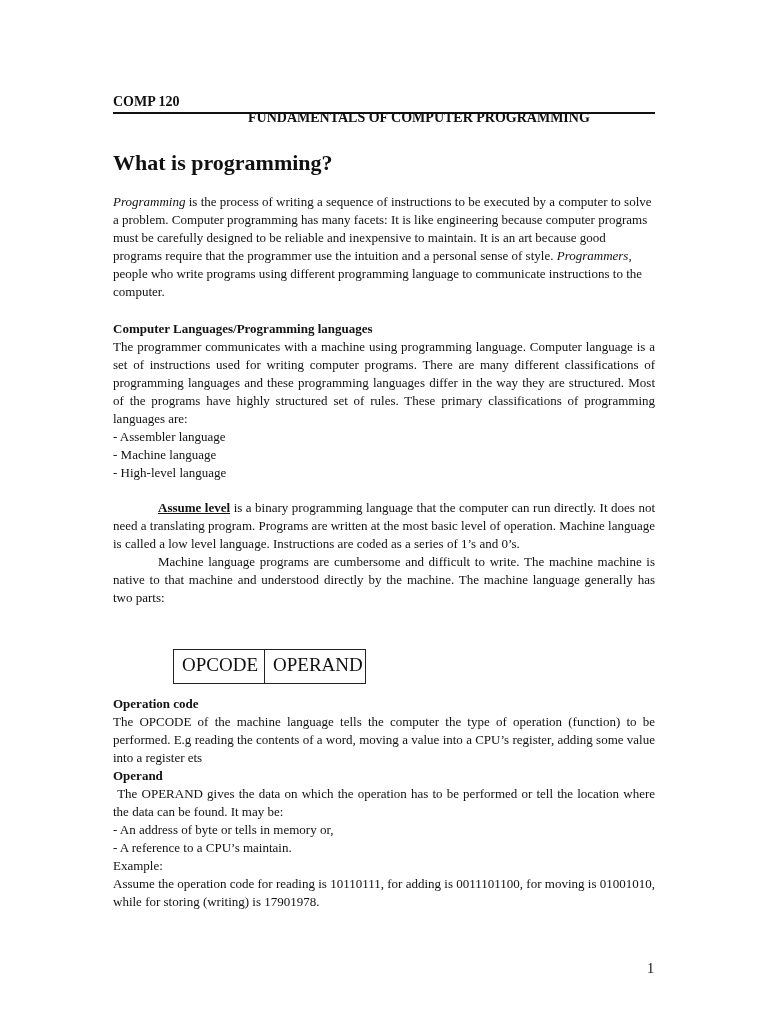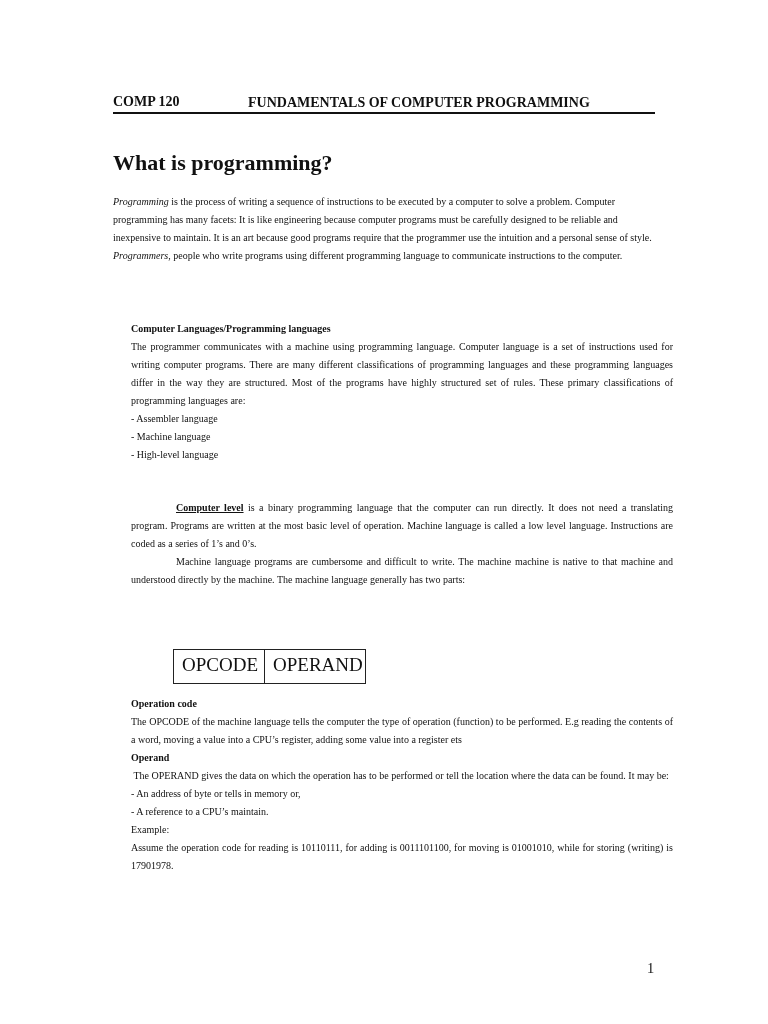--- a/index.html
+++ b/index.html
@@ -33,40 +33,40 @@
       line-height: 16px;
     }
     .header .course {
       position: absolute;
       left: 0;
       top: 0;
     }
     .header .subject {
       position: absolute;
       left: 135px;
-      top: 1px;
+      top: 16px;
     }
     .title {
       position: absolute;
       top: 149px;
       left: 0;
       margin: 0;
       font-size: 22px;
       font-weight: bold;
       line-height: 28px;
     }
     .block {
       position: absolute;
       left: 0;
       width: 542px;
-      font-size: 10px;
+      font-size: 13px;
       line-height: 18px;
       margin: 0;
     }
-    .justify { text-align: justify; margin-left: 18px; }
+    .justify { text-align: justify; }
     .left { text-align: left; }
     p { margin: 0; }
     .heading {
       font-weight: bold;
     }
     .indent { text-indent: 45px; }
     .ul-bold {
       font-weight: bold;
       text-decoration: underline;
     }
@@ -116,21 +116,21 @@
     <p class="heading">Computer Languages/Programming languages</p>
     <p>The programmer communicates with a machine using programming language. Computer language is a set of instructions used for writing computer programs. There are many different classifications of programming languages and these programming languages differ in the way they are structured. Most of the programs have highly structured set of rules. These primary classifications of programming languages are:</p>
     <ul class="dash">
       <li>- Assembler language</li>
       <li>- Machine language</li>
       <li>- High-level language</li>
     </ul>
   </div>
 
   <div class="block justify" style="top:499px;">
-    <p class="indent"><span class="ul-bold">Computer level</span><span> is a binary programming language that the computer can run directly. It does not need a translating program. Programs are written at the most basic level of operation. Machine language is called a low level language. Instructions are coded as a series of 1’s and 0’s.</span></p>
+    <p class="indent"><span class="ul-bold">Assume level</span><span> is a binary programming language that the computer can run directly. It does not need a translating program. Programs are written at the most basic level of operation. Machine language is called a low level language. Instructions are coded as a series of 1’s and 0’s.</span></p>
     <p class="indent">Machine language programs are cumbersome and difficult to write. The machine machine is native to that machine and understood directly by the machine. The machine language generally has two parts:</p>
   </div>
 
   <table class="optable">
     <tbody>
         <tr>
       <td class="c1">OPCODE</td>
       <td class="c2">OPERAND</td>
     </tr>
   </tbody>

